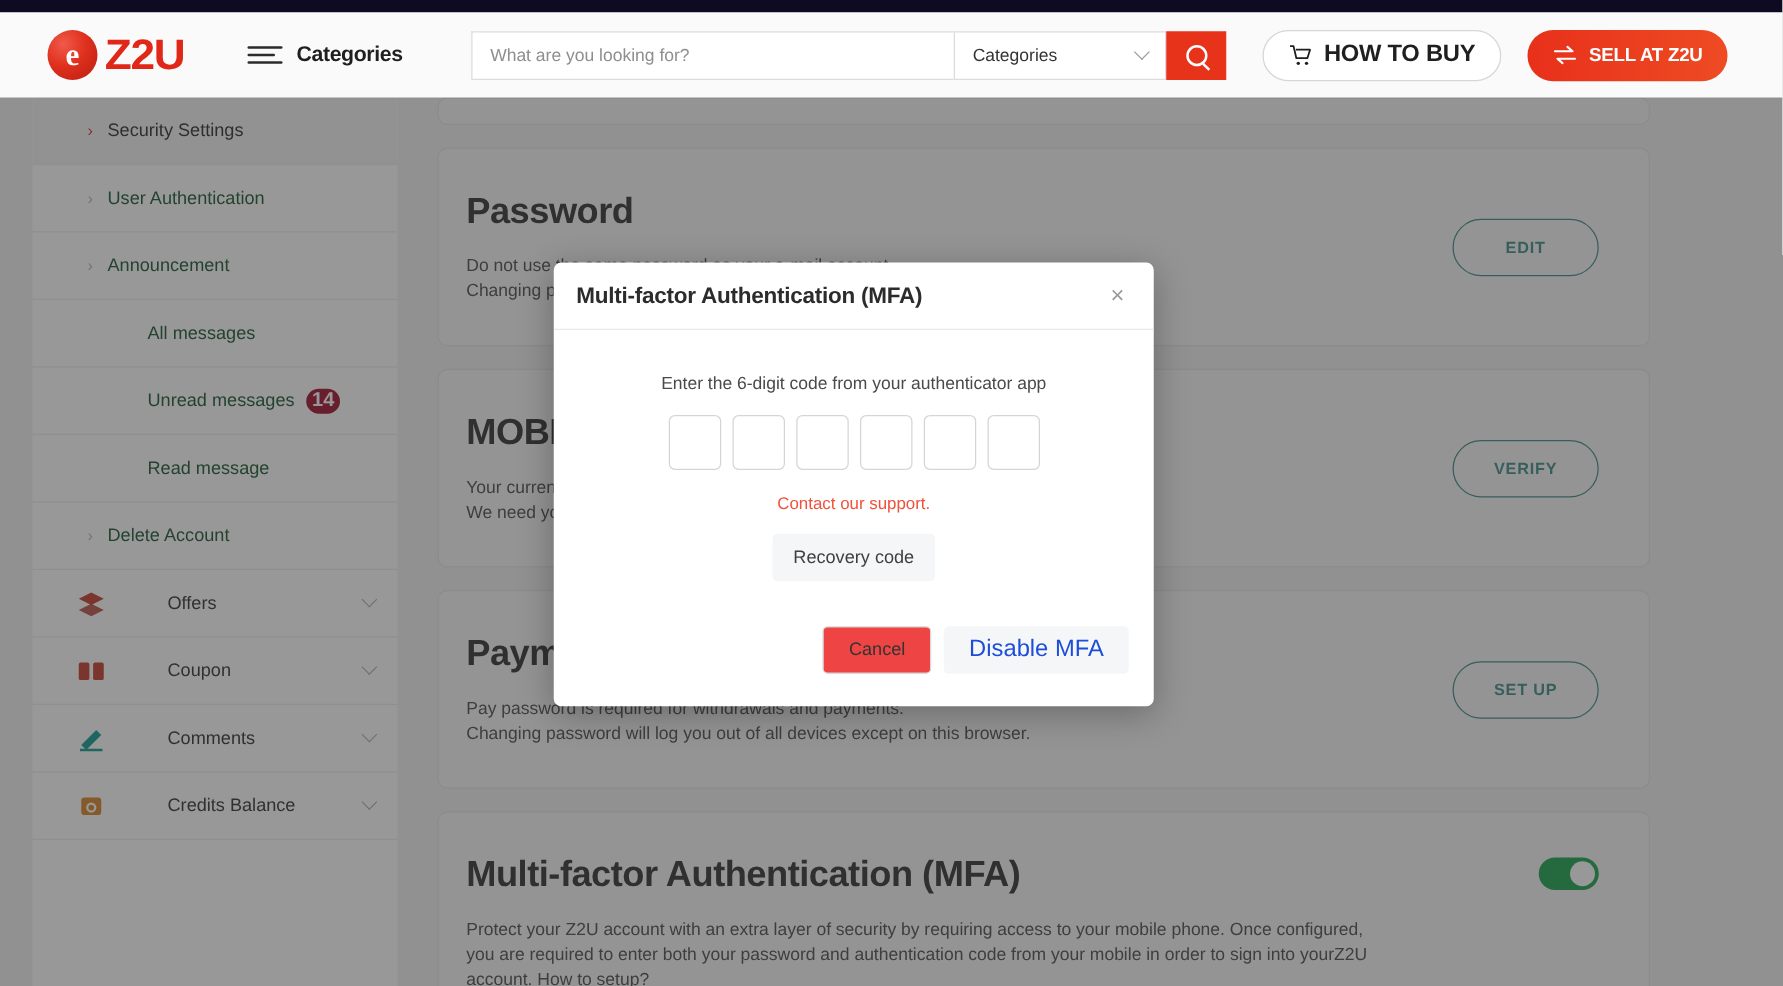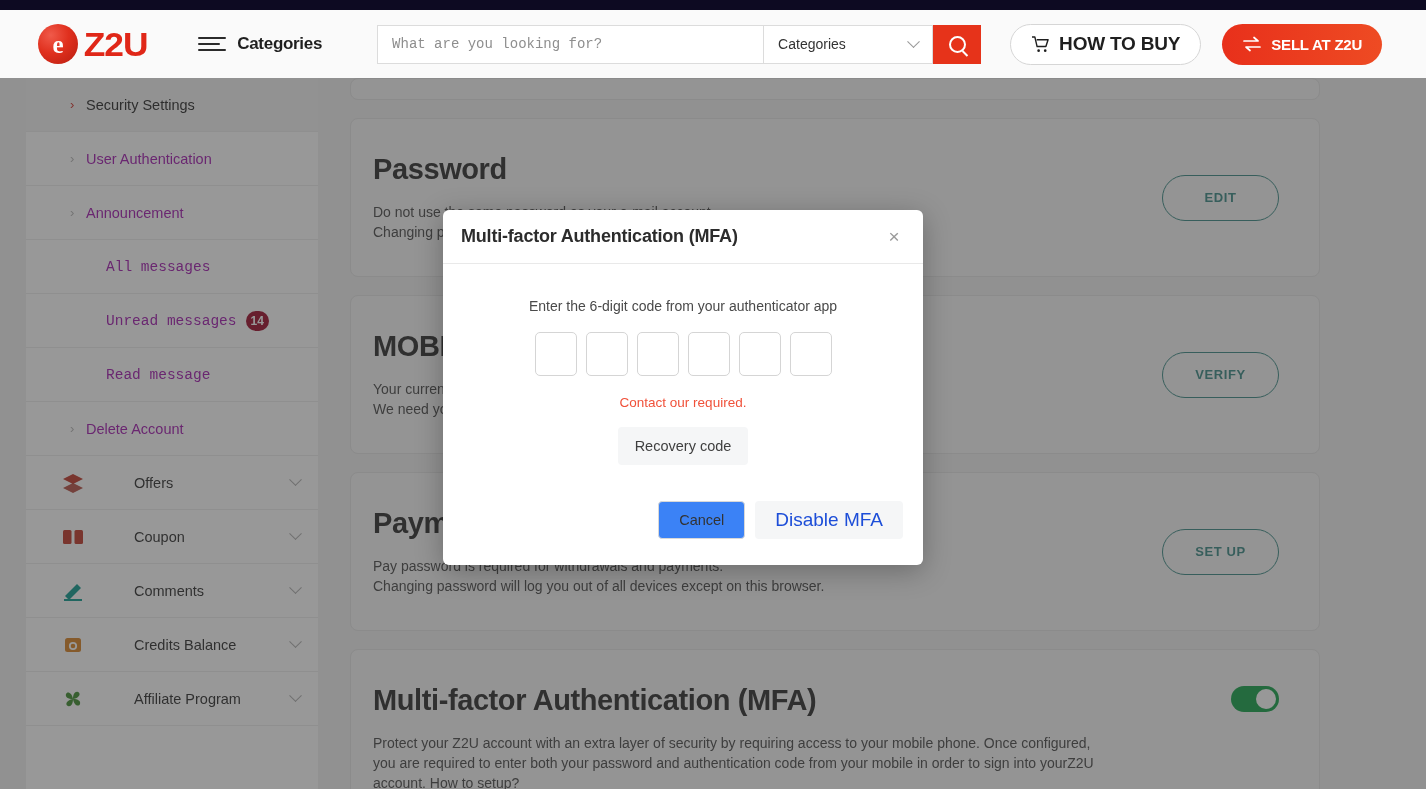--- a/index.html
+++ b/index.html
@@ -53,21 +53,21 @@
     letter-spacing: -0.3px;
   }
   .searchbar {
     display: flex; align-items: stretch; margin-left: 55px;
     height: 39px; width: 604px;
   }
   .search-input {
     flex: 1; border: 1px solid #dcdcdc; border-right: none;
     background: #fff; font-size: 14px; color: #333;
     padding: 0 14px; outline: none;
-    font-family: Liberation Mono, monospace;
+    font-family: Liberation Sans, sans-serif;
   }
   .search-input::placeholder { color: #8e8e8e; }
   .search-cat {
     width: 170px; border: 1px solid #dcdcdc; background: #fff;
     display: flex; align-items: center; justify-content: space-between;
     padding: 0 14px; font-size: 14px; color: #333; cursor: pointer;
   }
   .chev { width: 9px; height: 9px; border-right: 1.4px solid #999; border-bottom: 1.4px solid #999;
           transform: rotate(45deg) translate(-2px,-2px); }
   .search-go {
@@ -108,29 +108,29 @@
   .side-item {
     height: 54px; display: flex; align-items: center;
     border-bottom: 1px solid #ececec; cursor: pointer;
     padding-left: 44px; position: relative;
   }
   .side-item.active { background: #f3f3f3; }
   .side-item .arrow {
     position: absolute; left: 44px; font-size: 13px; color: #b5b5b5; line-height: 1;
   }
   .side-item .arrow.red { color: #d0342c; }
-  .side-item .lbl { font-size: 14.5px; color: #a21caf; margin-left: 16px; }
+  .side-item .lbl { font-size: 14.5px; color: #14532d; margin-left: 16px; }
   .side-item.active .lbl { color: #2b2b2b; }
   .side-sub { padding-left: 80px; }
-  .side-sub .lbl { margin-left: 0; font-family: Liberation Mono, monospace; }
+  .side-sub .lbl { margin-left: 12px; }
   .badge {
     display: inline-flex; align-items: center; justify-content: center;
     min-width: 20px; height: 20px; padding: 0 5px; margin-left: 9px;
     border-radius: 10px; background: #9d0c2b; color: #fff;
-    font-size: 12px; font-weight: bold;
+    font-size: 16px; font-weight: bold;
   }
   .side-group {
     height: 54px; display: flex; align-items: center;
     border-bottom: 1px solid #ececec; cursor: pointer; padding: 0 18px 0 34px; gap: 32px;
   }
   .gicon { width: 26px; height: 26px; flex: 0 0 26px; display:flex; align-items:center; justify-content:center; }
   .side-group .lbl { font-size: 14.5px; color: #2f2f2f; margin-left: 16px; flex: 1; }
   .gchev { width: 9px; height: 9px; border-right: 1.5px solid #b0b0b0; border-bottom: 1.5px solid #b0b0b0;
            transform: rotate(45deg) translate(-2px,-2px); }
 
@@ -203,21 +203,21 @@
     height: 38px; padding: 0 17px; border-radius: 4px; border: none;
     background: #f5f6f7; color: #3f3f3f; font-size: 14.5px; cursor: pointer;
     font-family: "Liberation Sans", sans-serif;
   }
   .modal-foot {
     display: flex; justify-content: flex-end; gap: 10px;
     padding: 30px 20px 26px;
   }
   .btn-cancel {
     height: 38px; padding: 0 20px; border-radius: 4px;
-    border: 1px solid #d8d8d8; background: #3b82f6; color: #333; font-size: 14.5px;
+    border: 1px solid #d8d8d8; background: #ef4444; color: #333; font-size: 14.5px;
     cursor: pointer; font-family: "Liberation Sans", sans-serif;
   }
   .btn-disable {
     height: 38px; padding: 0 20px; border-radius: 4px;
     border: none; background: #f5f6f7; color: #1d4ed8; font-size: 19px;
     cursor: not-allowed; font-family: "Liberation Sans", sans-serif;
   }
 </style>
 </head>
 <body>
@@ -338,29 +338,20 @@
           <span class="gicon">
             <svg width="24" height="22" viewBox="0 0 24 22">
               <rect x="4" y="4" width="16" height="14" rx="2.5" fill="#d98324"></rect>
               <circle cx="12" cy="12" r="3.2" fill="none" stroke="#fff" stroke-width="1.8"></circle>
             </svg>
           </span>
           <span class="lbl">Credits Balance</span>
           <span class="gchev"></span>
         </div>
 
-        <div class="side-group">
-          <span class="gicon">
-            <svg width="24" height="22" viewBox="0 0 24 22">
-              <path d="M12 11c0-5 2-8 5-7s2 6-5 7zM12 11c5 0 8 2 7 5s-6 2-7-5zM12 11c0 5-2 8-5 7s-2-6 5-7zM12 11c-5 0-8-2-7-5s6-2 7 5z" fill="#3e8c2f"></path>
-            </svg>
-          </span>
-          <span class="lbl">Affiliate Program</span>
-          <span class="gchev"></span>
-        </div>
       </div>
 
       <div class="main">
 
         <div class="card card-stub"></div>
 
         <div class="card">
           <h2>Password</h2>
           <p>Do not use the same password as your e-mail account.</p>
           <p>Changing password will log you out of all devices except on this browser.</p>
@@ -407,21 +398,21 @@
 
       <div class="otp">
         <input type="text" maxlength="1" value="" style="">
         <input type="text" maxlength="1" value="" style="">
         <input type="text" maxlength="1" value="" style="">
         <input type="text" maxlength="1" value="" style="">
         <input type="text" maxlength="1" value="" style="">
         <input type="text" maxlength="1" value="" style="">
       </div>
 
-      <a class="support">Contact our required.</a>
+      <a class="support">Contact our support.</a>
 
       <div style="text-align:center;">
         <button class="recovery">Recovery code</button>
       </div>
     </div>
 
     <div class="modal-foot">
       <button class="btn-cancel">Cancel</button>
       <button class="btn-disable" disabled="">Disable MFA</button>
     </div>

